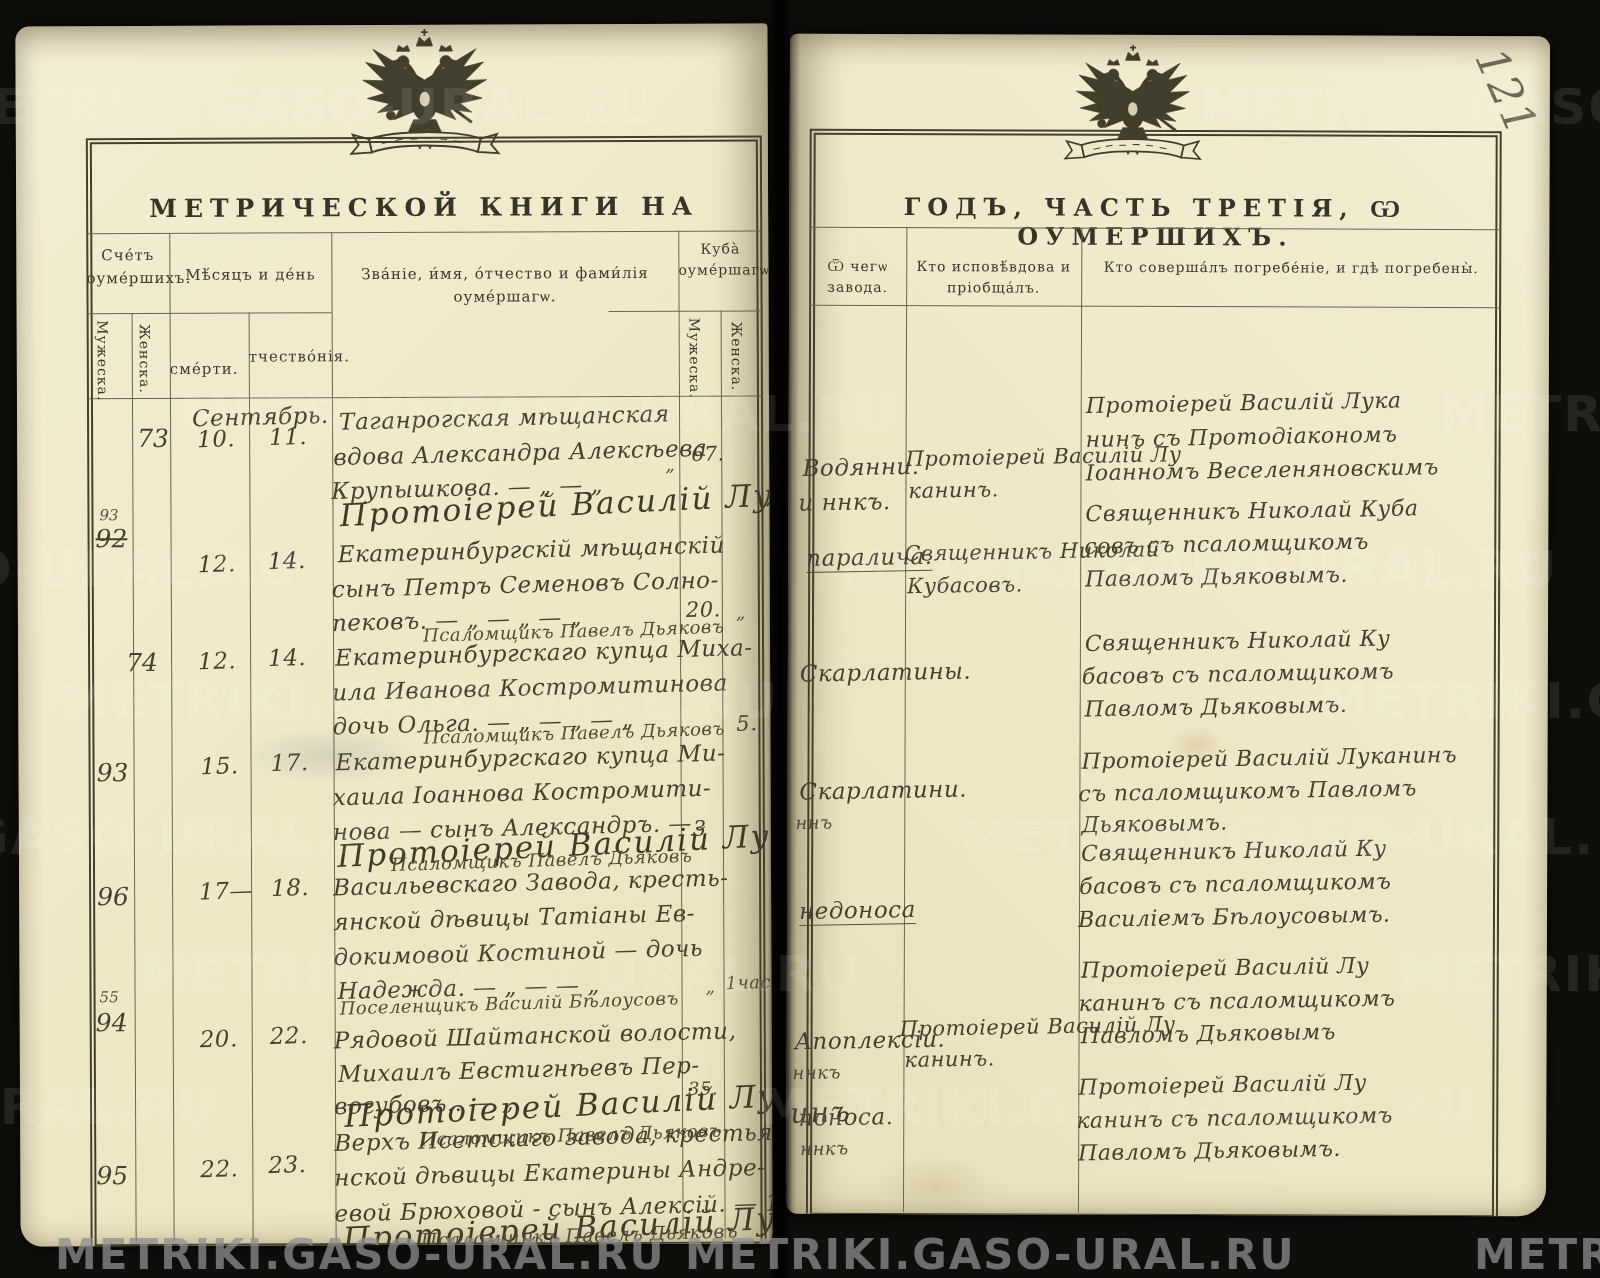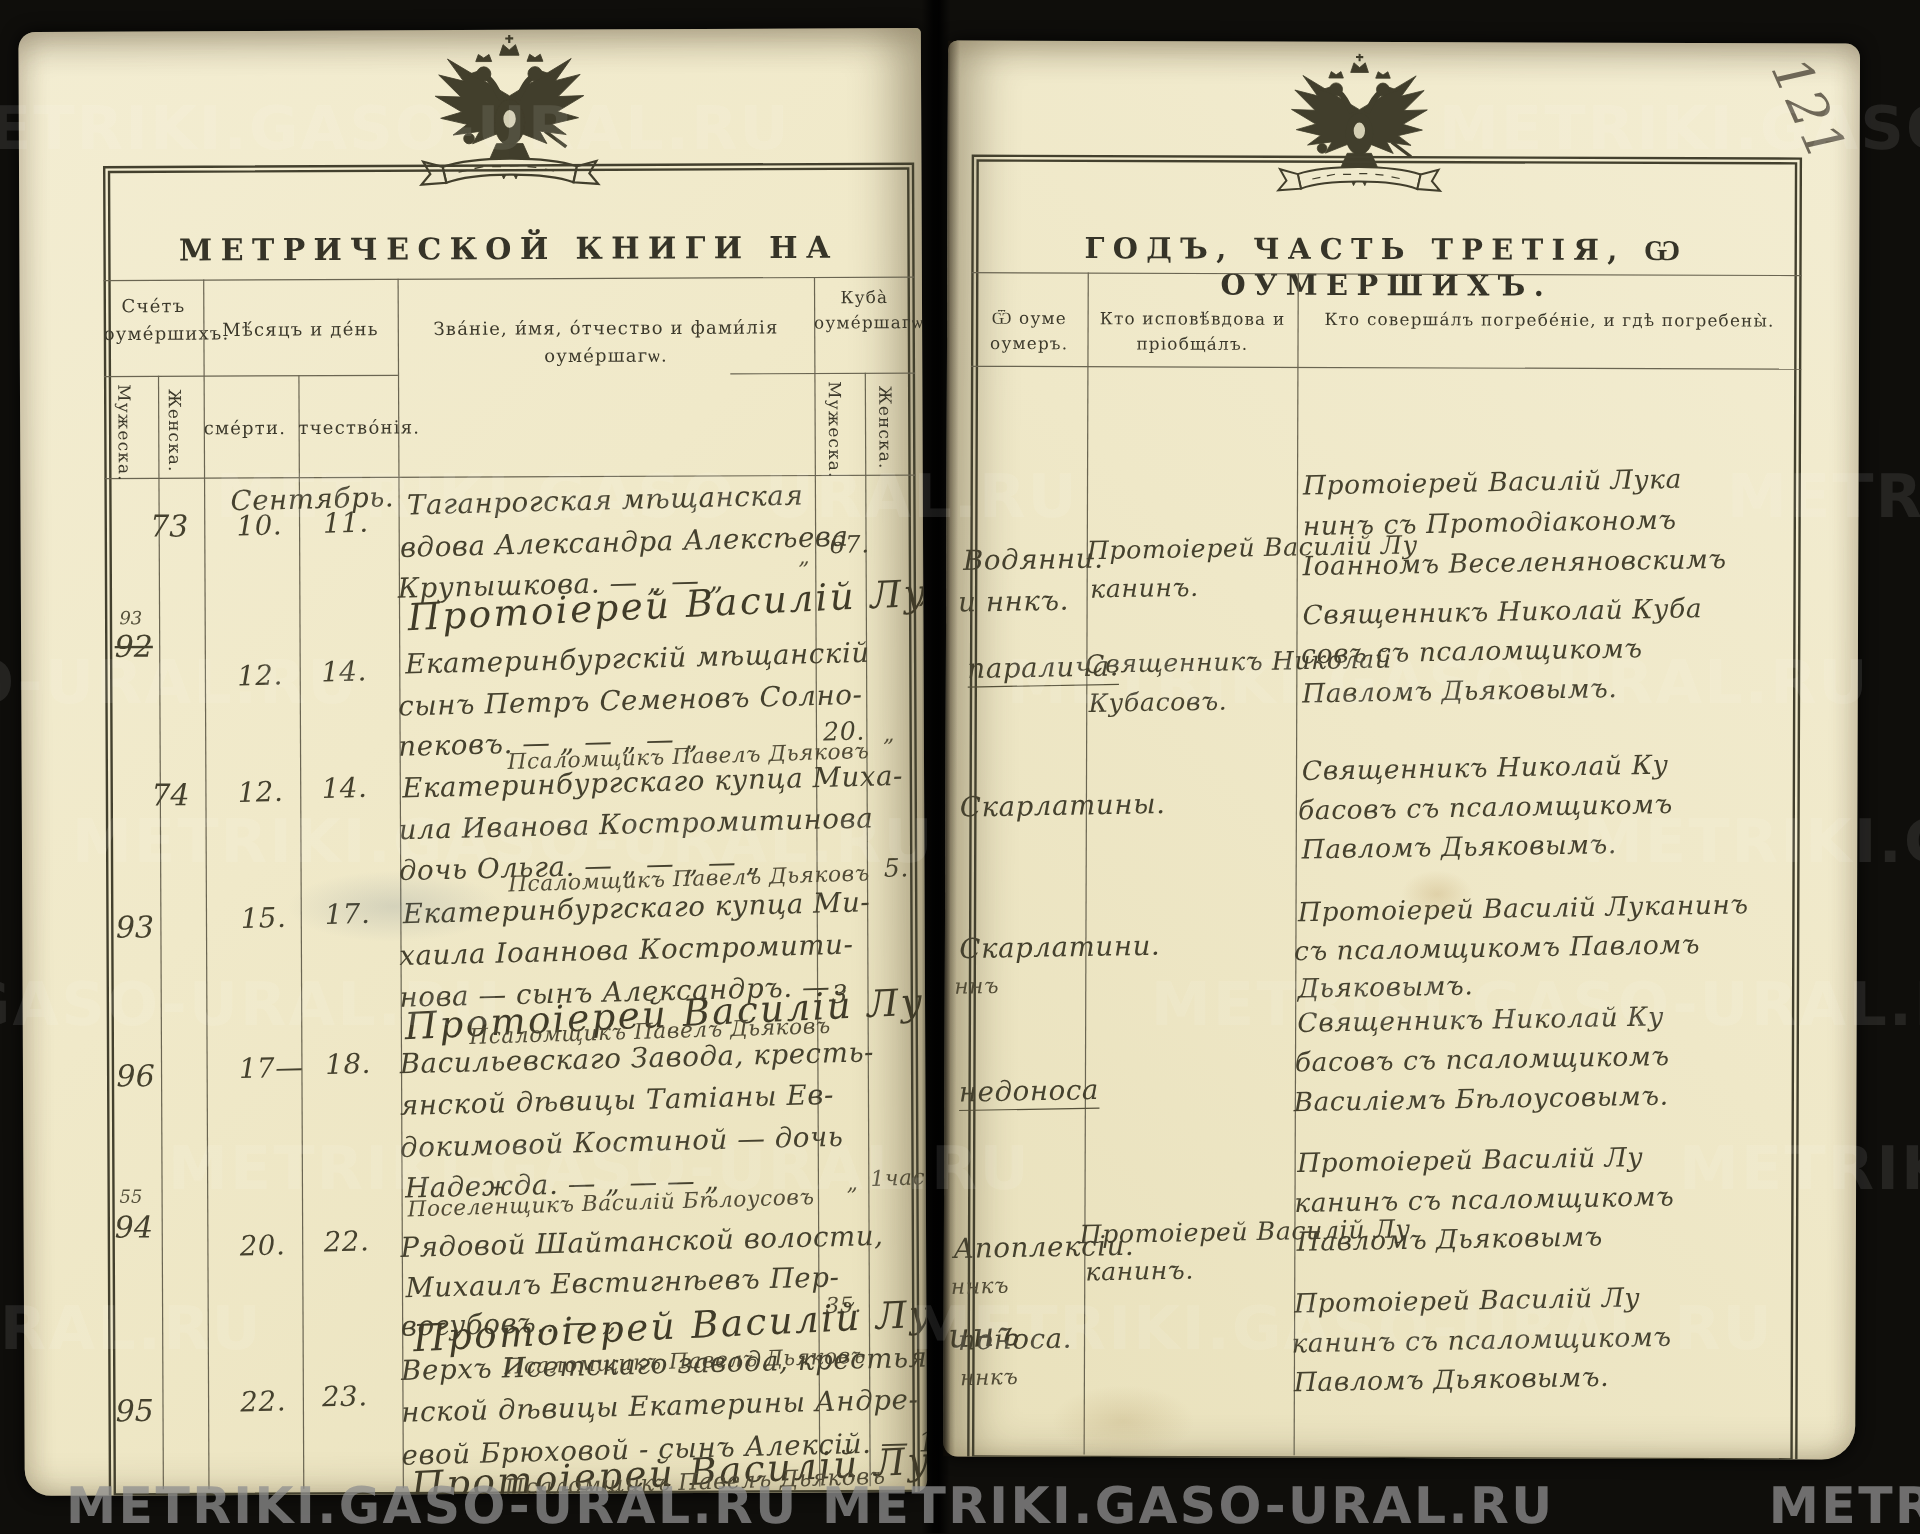--- a/index.html
+++ b/index.html
@@ -117,28 +117,28 @@
   <div class="pr" style="left:70px;top:218px;width:83px">
     <span>Сче́тъ</span><br><span>оуме́ршихъ.</span>
   </div>
   <div class="pr" style="left:153px;top:238px;width:162px">Мѣ́сяцъ и де́нь</div>
   <div class="pr" style="left:320px;top:238px;width:337px">Зва́ніе, и́мя, о́тчество и фами́лія оуме́ршагѡ.</div>
   <div class="pr" style="left:662px;top:215px;width:84px;font-size:14px">
     <span>Куба̀</span><br><span>оуме́ршагѡ.</span>
   </div>
   <div class="vert" style="left:78px;top:294px;height:78px">Мужеска.</div>
   <div class="vert" style="left:120px;top:294px;height:78px">Женска.</div>
-  <div class="pr" style="left:153px;top:320px;width:64px">сме́рти.</div>
+  <div class="pr" style="left:153px;top:332px;width:64px">сме́рти.</div>
   <div class="pr" style="left:232px;top:320px;width:83px">тчество́нія.</div>
   <div class="vert" style="left:670px;top:294px;height:78px">Мужеска.</div>
   <div class="vert" style="left:712px;top:294px;height:78px">Женска.</div>
 
   <div class="hw" style="left:175px;top:378px">Сентябрь.</div>
 
-  <div class="num" style="left:108px;top:398px">73</div>
+  <div class="num" style="left:120px;top:398px">73</div>
   <div class="hw" style="left:180px;top:400px">10.</div>
   <div class="hw" style="left:252px;top:398px">11.</div>
   <div class="hw" style="left:322px;top:380px">Таганрогская мѣщанская</div>
   <div class="hw" style="left:316px;top:415px">вдова Александра Алексѣева</div>
   <div class="hw" style="left:314px;top:450px">Крупышкова. — „ — „</div>
   <div class="hwb" style="left:322px;top:462px">Протоіерей Василій Лу⁄к</div>
   <div class="hws" style="left:648px;top:430px">„</div>
   <div class="hw" style="left:674px;top:418px;font-size:20px">67.</div>
 
   <div class="numsm" style="left:82px;top:480px">93</div>
@@ -215,21 +215,21 @@
 
   <div class="title" style="left:20px;top:158px;width:692px;font-size:24px">ГОДЪ, ЧАСТЬ ТРЕТІЯ, Ѡ ОУМЕРШИХЪ.</div>
 
   <div class="frame" style="left:20px;top:95px;width:680px;height:1078px"></div>
 
   <div class="hl" style="left:20px;top:193px;width:692px"></div>
   <div class="hl" style="left:20px;top:271px;width:692px"></div>
   <div class="vl" style="left:117px;top:193px;height:985px"></div>
   <div class="vl" style="left:292px;top:193px;height:985px"></div>
 
-  <div class="pr" style="left:20px;top:222px;width:97px;font-size:14px">Ѿ оуме оумеръ.</div>
+  <div class="pr" style="left:20px;top:222px;width:97px;font-size:14px">Ѿ чегѡ завода.</div>
   <div class="pr" style="left:117px;top:222px;width:175px;font-size:14px">Кто исповѣ́вдова и пріобща́лъ.</div>
   <div class="pr" style="left:292px;top:222px;width:420px;font-size:14px">Кто соверша́лъ погребе́ніе, и гдѣ погребены̀.</div>
 
   <div id="page-num" style="left:672px;top:30px">121</div>
 
   <div class="hw" style="left:14px;top:420px">Водянни.</div>
   <div class="hw" style="left:10px;top:455px">и ннкъ.</div>
   <div class="hw" style="left:117px;top:410px;font-size:21px">Протоіерей Василій Лу</div>
   <div class="hw" style="left:120px;top:444px;font-size:21px">канинъ.</div>
   <div class="hw" style="left:297px;top:355px;font-size:22px">Протоіерей Василій Лука</div>

